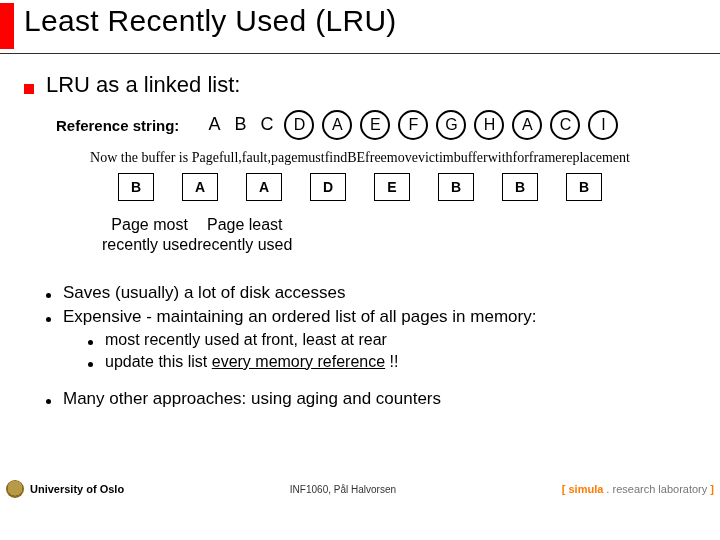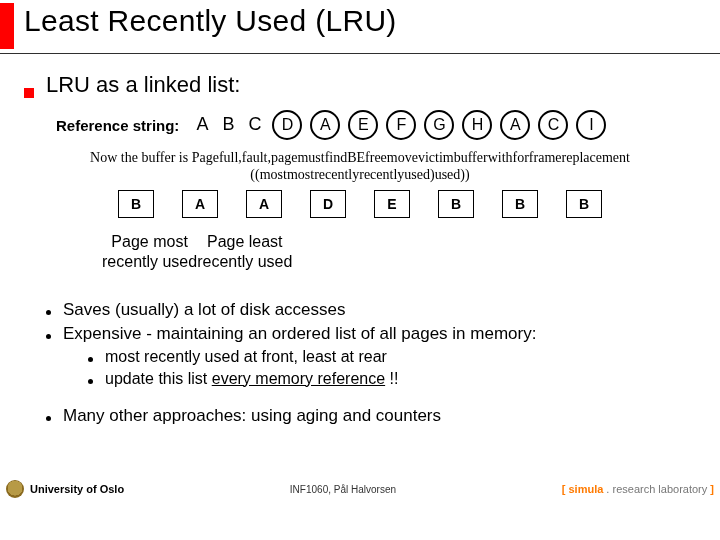--- a/index.html
+++ b/index.html
@@ -2,25 +2,25 @@
 <html><head>
 <meta charset="utf-8">
 <style>
   html,body{margin:0;padding:0;width:720px;height:540px;font-family:Verdana,Geneva,sans-serif;color:#000;background:#fff;overflow:hidden}
   .slide{position:relative;width:720px;height:504px}
   .title-wrap{display:flex;align-items:flex-start}
   .accent{width:14px;height:46px;background:#ff0000;margin-right:10px;margin-top:3px}
   .title{font-size:30px;font-weight:400;letter-spacing:.3px;padding-top:4px}
   .rule{height:1px;background:#2f2f2f;margin:4px 0 18px 0}
   .content{padding:0 24px}
-  .bullet-row{display:flex;align-items:flex-end;margin-bottom:12px}
+  .bullet-row{display:flex;align-items:center;margin-bottom:12px}
   .sq{width:10px;height:10px;background:#ff0000;margin-top:8px;margin-right:12px;flex:none}
   .b-text{font-size:22px}
   .refwrap{display:flex;align-items:center;margin:6px 0 10px 32px}
-  .reflabel{font-size:15px;font-weight:700;margin-right:10px}
+  .reflabel{font-size:15px;font-weight:700;margin-right:22px}
   .ref-plain{font-size:18px;margin:0 7px;min-width:18px;text-align:center}
   .ref-circ{display:inline-flex;width:26px;height:26px;border:2px solid #000;border-radius:50%;align-items:center;justify-content:center;font-size:16px;margin:0 4px}
   .midtext{font-family:'Times New Roman',serif;font-size:14px;text-align:center;margin:8px auto 6px auto;max-width:560px;line-height:1.2}
   .ll-row{display:flex;justify-content:center;gap:28px;margin-top:6px}
   .ll-box{position:relative;width:34px;height:26px;border:1px solid #000;display:flex;align-items:center;justify-content:center;font-size:14px;font-weight:700}
   .ll-box::after{content:"";position:absolute;inset:-3px -3px auto auto;width:34px;height:26px;border:1px solid #000;top:-3px;left:-3px;z-index:-1}
   .labels-row{display:flex;margin:14px 36px 0 78px;font-size:16px;text-align:center;line-height:1.25}
   .bullets{margin:28px 0 0 22px}
   .bl{display:flex;align-items:flex-start;margin:4px 0}
   .dot{width:5px;height:5px;border-radius:50%;background:#000;margin:10px 12px 0 0;flex:none}
@@ -58,21 +58,20 @@
       <div class="b-text">LRU as a linked list:</div>
     </div>
 
     <div class="refwrap">
       <span class="reflabel">Reference string:</span>
       <span id="refseq"><span class="ref-plain">A</span><span class="ref-plain">B</span><span class="ref-plain">C</span><span class="ref-circ">D</span><span class="ref-circ">A</span><span class="ref-circ">E</span><span class="ref-circ">F</span><span class="ref-circ">G</span><span class="ref-circ">H</span><span class="ref-circ">A</span><span class="ref-circ">C</span><span class="ref-circ">I</span></span>
     </div>
 
     <div class="midtext">
       <span>Now the buffer is Pagefull,fault,pagemustfindBEfreemovevictimbufferwithforframereplacement</span><br>
-      <span>((mostmostrecentlyrecentlyused)used))</span>
     </div>
 
     <div class="ll-row" id="llrow">
         <div class="ll-box">B</div>
         <div class="ll-box">A</div>
         <div class="ll-box">A</div>
         <div class="ll-box">D</div>
         <div class="ll-box">E</div>
         <div class="ll-box">B</div>
         <div class="ll-box">B</div>

